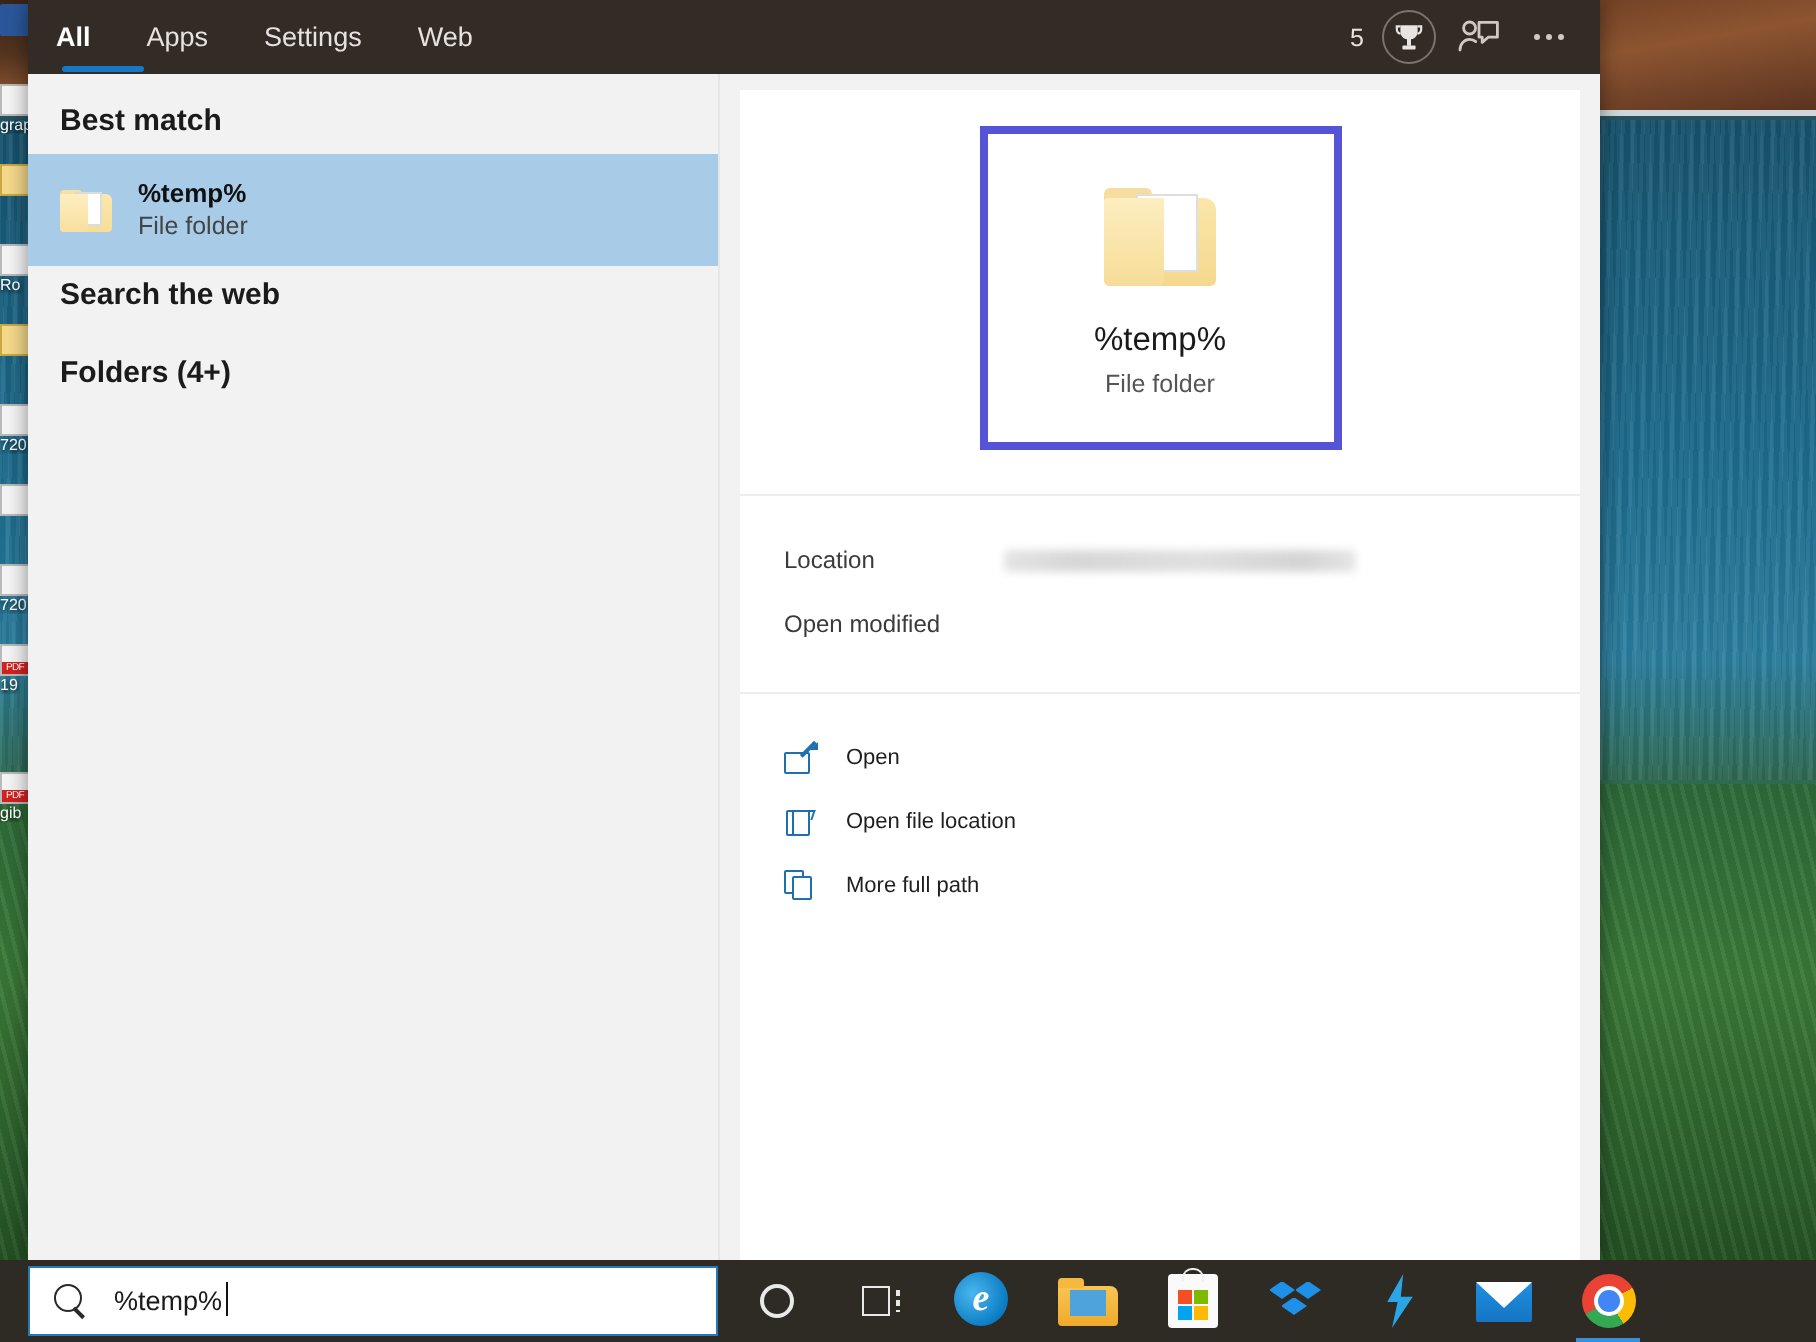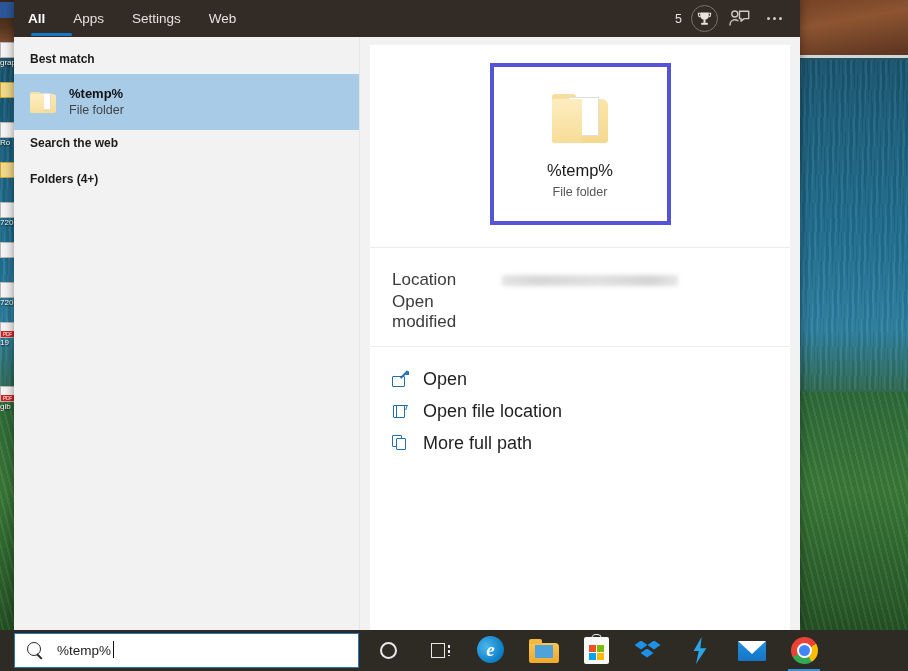--- a/index.html
+++ b/index.html
@@ -111,21 +111,21 @@
   .ellipsis i { width: 3px; height: 3px; background: #cfc9c3; border-radius: 50%; display: block; }
 
   #search-body { flex: 1 1 auto; display: flex; background: #f2f2f2; min-height: 0; }
 
   
   #results-pane {
     width: 346px; flex: 0 0 346px; background: #f2f2f2; padding-top: 9px;
     border-right: 1px solid #e6e6e6;
   }
   .group-title {
-    font-size: 12px; font-weight: bold; color: #1b1b1b;
+    font-size: 15px; font-weight: bold; color: #1b1b1b;
     padding: 6px 16px 8px 16px;
   }
   .result-row {
     display: flex; align-items: center; gap: 13px;
     height: 56px; padding: 0 16px; cursor: default;
   }
   .result-row.selected { background: #a8cbe8; }
   .result-text { display: flex; flex-direction: column; justify-content: center; }
   .result-title { font-size: 13px; font-weight: bold; color: #111; line-height: 16px; }
   .result-sub { font-size: 12.5px; color: #444; line-height: 17px; }
@@ -203,33 +203,33 @@
     position: absolute; left: 0; bottom: 0; width: 30px; height: 44px;
     background: linear-gradient(to bottom, #fdeec0, #f6dc97); border-radius: 2px 0 3px 3px;
   }
   .hero-title { font-size: 16.5px; color: #1a1a1a; line-height: 22px; }
   .hero-sub { font-size: 12.5px; color: #555; line-height: 18px; }
 
   .preview-meta {
     border-top: 1px solid #ededed; padding: 16px 0 18px 22px;
   }
   .meta-row { display: flex; align-items: center; height: 32px; }
-  .meta-label { width: 110px; flex: 0 0 110px; font-size: 17px; color: #3b3b3b; }
+  .meta-label { width: 110px; flex: 0 0 110px; font-size: 12px; color: #3b3b3b; }
   .meta-value { font-size: 12.5px; color: #3b3b3b; }
   .meta-value.redacted {
     width: 176px; height: 11px; border-radius: 2px;
     background: linear-gradient(90deg,#e4e4e4,#d7d7d7 20%,#e0e0e0 55%,#d4d4d4 85%,#e6e6e6);
     filter: blur(2.2px);
   }
 
   .preview-actions { border-top: 1px solid #ededed; padding: 16px 0 0 22px; }
   .action-row {
     display: flex; align-items: center; gap: 14px; height: 32px; cursor: default;
   }
-  .action-label { font-size: 18px; color: #1f1f1f; }
+  .action-label { font-size: 11px; color: #1f1f1f; }
   .act-ico { width: 17px; height: 17px; position: relative; flex: 0 0 17px; }
 
   .ico-open .frame {
     position: absolute; left: 0; bottom: 1px; width: 13px; height: 11px;
     border: 1.5px solid #1f6fb2; border-radius: 1px;
   }
   .ico-open .arrow {
     position: absolute; right: 0; top: 0; width: 8px; height: 8px;
   }
   .ico-open .arrow::before {

